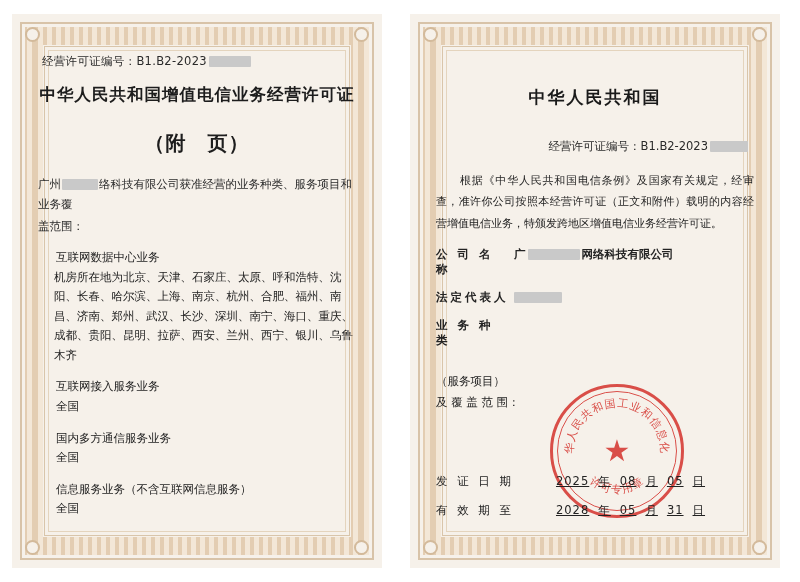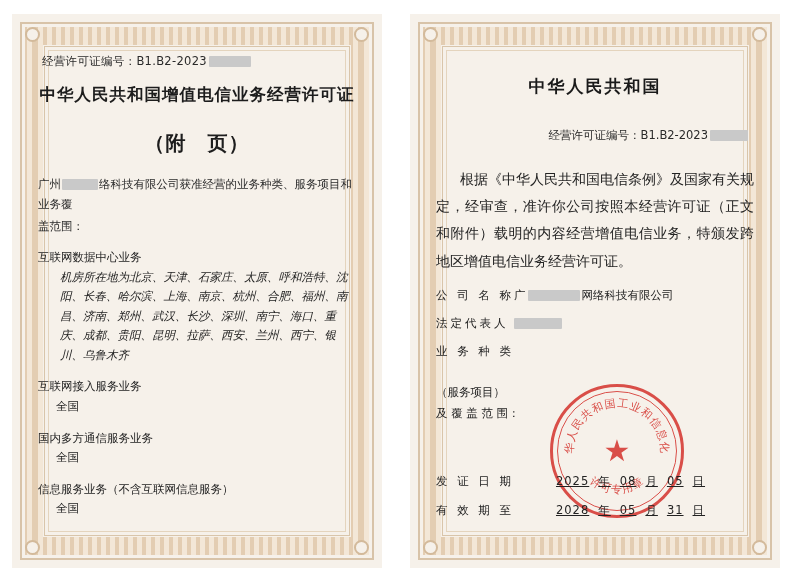--- a/index.html
+++ b/index.html
@@ -125,65 +125,66 @@
     font-size: 11.5px;
     color: #2b2b2b;
     line-height: 1.75;
     margin-top: 2px;
   }
   .svc-block { margin-top: 12px; }
   .svc-name {
     font-size: 11.5px;
     color: #222;
     line-height: 1.7;
+    margin-left: 18px;
   }
   .svc-body {
     font-size: 11.5px;
     color: #222;
     line-height: 1.7;
-    margin-left: 22px;
-    font-style: italic;
+    margin-left: 16px;
   }
   .svc-area {
     font-size: 11.5px;
     color: #222;
     line-height: 1.7;
     margin-left: 18px;
   }
 
   
   .title-right {
     text-align: center;
     font-size: 17px;
     font-weight: bold;
     color: #1a1a1a;
     letter-spacing: 2px;
     line-height: 1.75;
-    margin-top: 18px;
+    margin-top: 29px;
   }
   .lic-no-right {
     font-size: 11.5px;
     color: #2a2a2a;
     text-align: right;
     margin: 26px 6px 0 0;
   }
   .para-right {
-    font-size: 14px;
+    font-size: 11px;
     color: #232323;
     line-height: 1.95;
-    margin-top: 23px;
+    margin-top: 16px;
     text-align: justify;
     text-indent: 24px;
   }
   .field {
     display: flex;
     align-items: baseline;
     font-size: 11.5px;
     color: #232323;
     margin-top: 13px;
+    font-weight: bold;
   }
   .field .lbl {
     width: 78px;
     letter-spacing: 3px;
     flex: none;
   }
   .field .val { flex: 1; }
   .field-stack {
     font-size: 11.5px;
     color: #232323;

